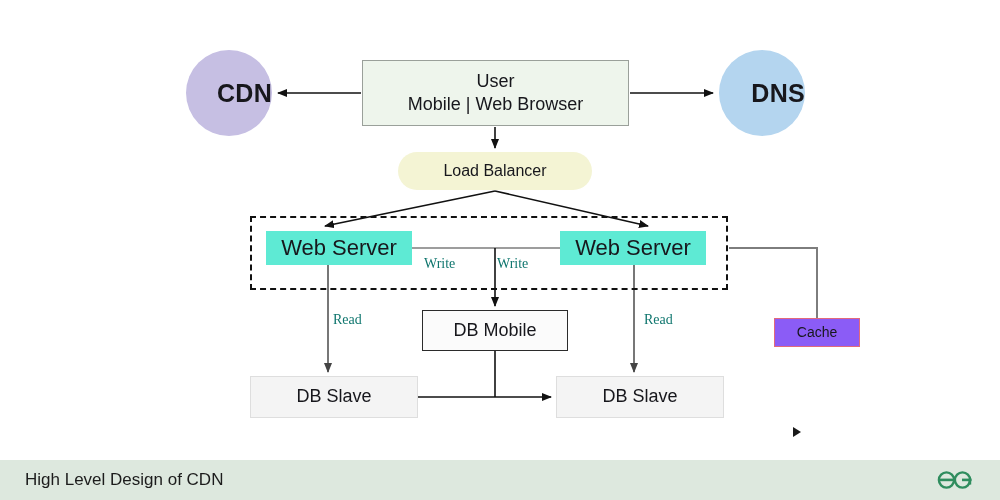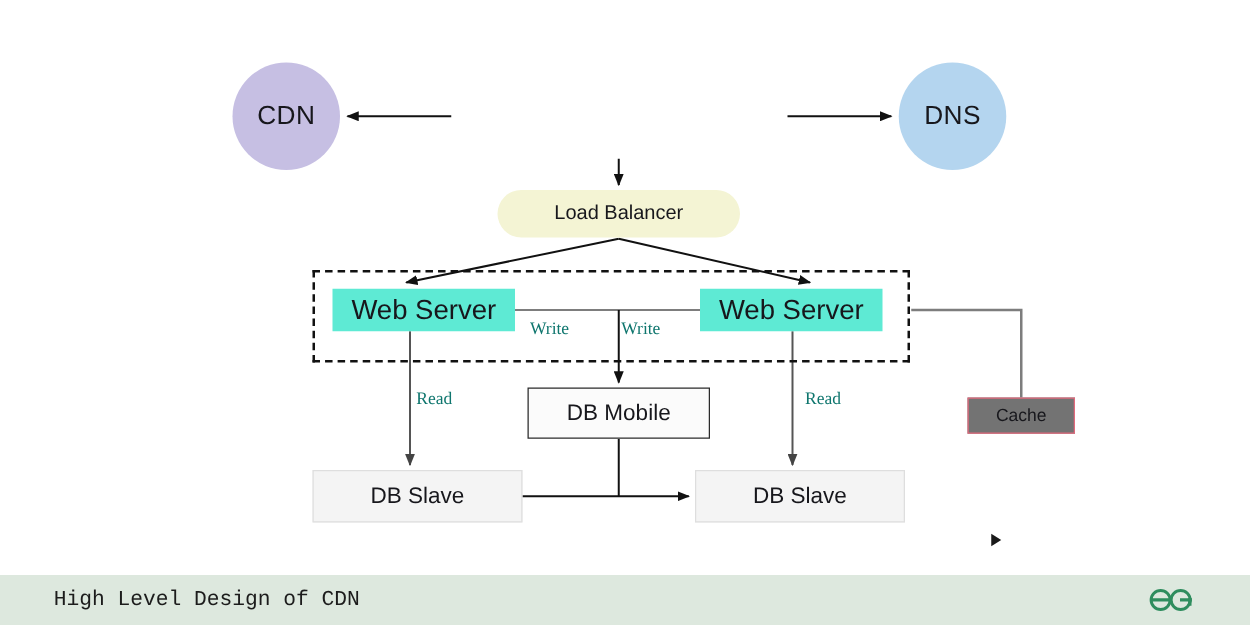--- a/index.html
+++ b/index.html
@@ -32,23 +32,24 @@
     align-items: center;
     justify-content: center;
     text-align: center;
     color: #17171c;
     line-height: 1.28;
     white-space: nowrap;
   }
   
   .circle {
     border-radius: 50%;
-    font-weight: normal;
-    font-size: 21px;
+    font-weight: bold;
+    font-size: 25px;
     letter-spacing: 0.3px;
+    justify-content: flex-end;
   }
   #node-cdn {
     left: 186px; top: 50px;
     width: 86px; height: 86px;
     background: #c6bfe3;
   }
   #node-dns {
     left: 719px; top: 50px;
     width: 86px; height: 86px;
     background: #b4d5ef;
@@ -105,21 +106,21 @@
     background: #f4f4f4;
     border: 1px solid #dedede;
     font-size: 18px;
   }
   #node-db-slave-1 { left: 250px; }
   #node-db-slave-2 { left: 556px; }
   
   #node-cache {
     left: 774px; top: 318px;
     width: 86px; height: 29px;
-    background: #737373;
+    background: #8b5cf6;
     border: 1px solid #e2697c;
     font-size: 14px;
   }
   
   .edge-label {
     position: absolute;
     font-size: 14px;
     color: #0f766e;
     background: transparent;
     white-space: nowrap;
@@ -141,22 +142,21 @@
   
   #footer-bar {
     position: absolute;
     left: 0; bottom: 0;
     width: 1000px; height: 40px;
     background: #dde8de;
     display: flex;
     align-items: center;
     justify-content: space-between;
     box-sizing: border-box;
-    padding: 0 43px;
-    font-family: Liberation Mono, monospace;
+    padding: 0 25px;
   }
   #footer-caption {
     font-size: 17px;
     color: #1c1c1c;
   }
   #gfg-logo { display: block; }
 </style>
 </head>
 <body>
 
@@ -203,20 +203,24 @@
   <div id="web-tier-group"></div>
 
   <div class="node circle" id="node-cdn">
     <span>CDN</span>
   </div>
 
   <div class="node circle" id="node-dns">
     <span>DNS</span>
   </div>
 
+  <div class="node" id="node-user">
+    <span class="line1">User</span>
+    <span class="line2">Mobile | Web Browser</span>
+  </div>
 
   <div class="node" id="node-load-balancer">
     <span>Load Balancer</span>
   </div>
 
   <div class="node web-server" id="node-web-server-1">
     <span>Web Server</span>
   </div>
 
   <div class="node web-server" id="node-web-server-2">

